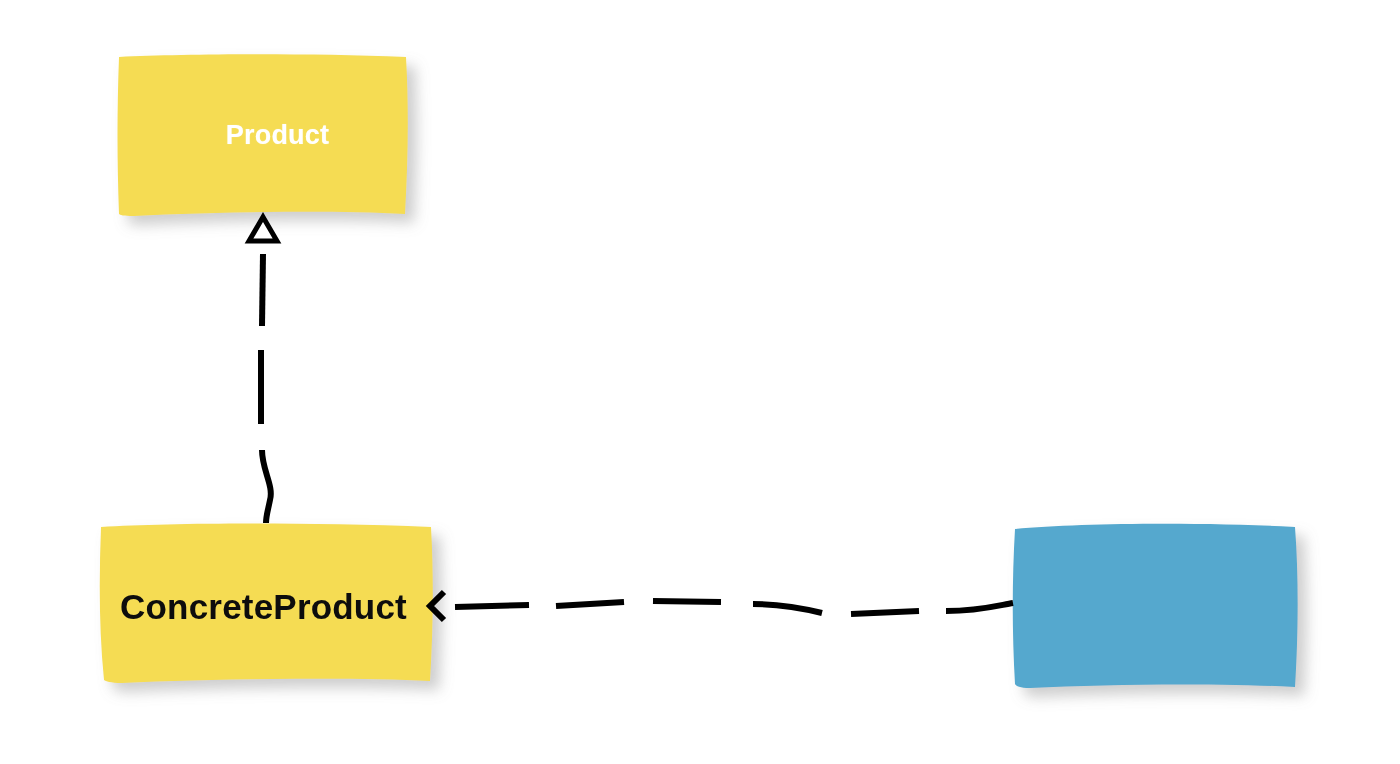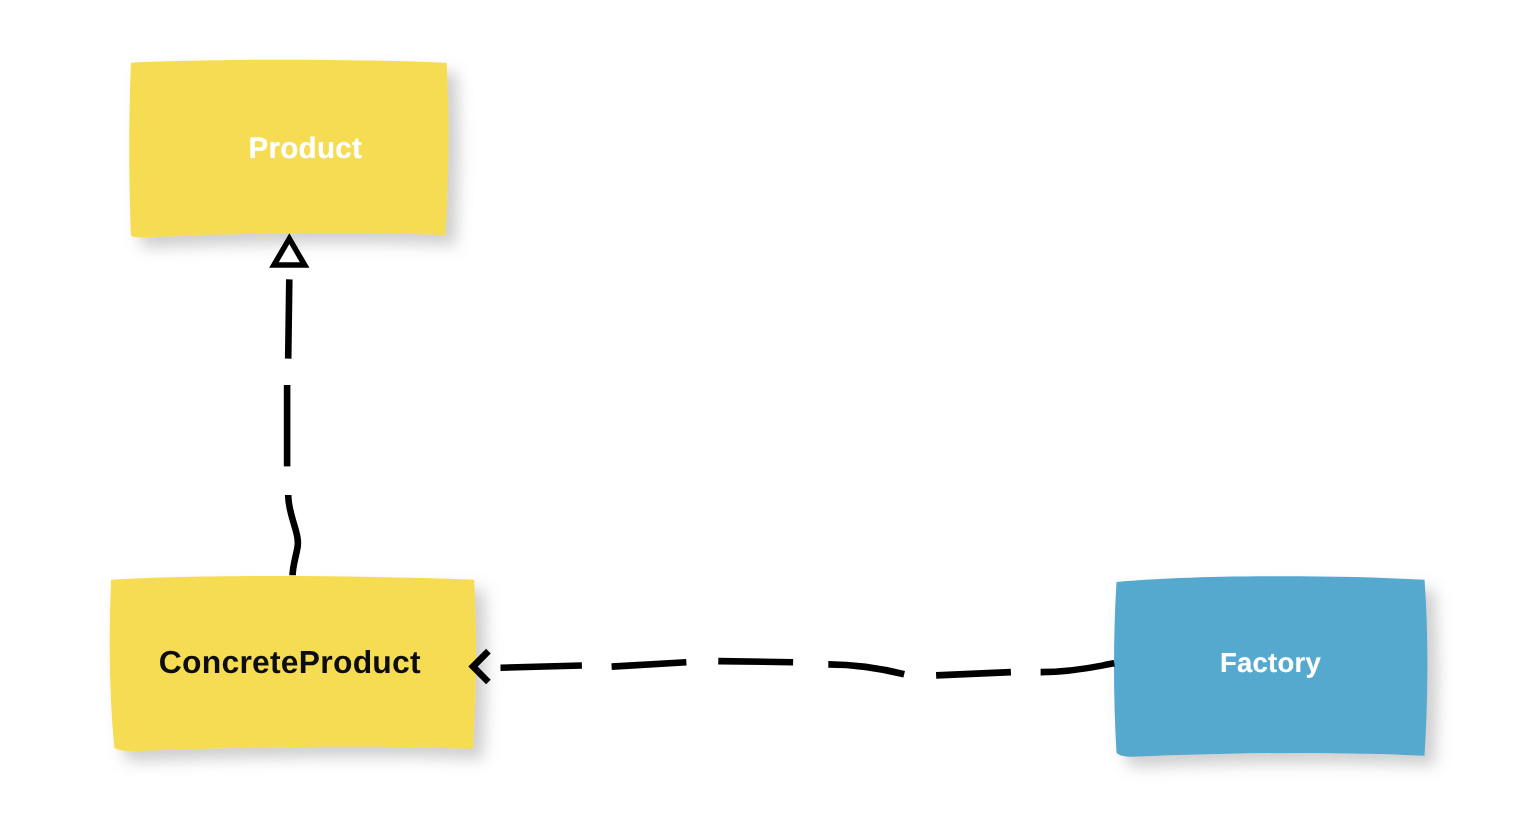--- a/index.html
+++ b/index.html
@@ -41,21 +41,21 @@
     text-align: center;
     font-size: 27px;
     color: #ffffff;
     text-shadow: 0 0 1px rgba(255,255,255,0.55);
   }
   .label-concrete {
     left: 0;
     top: 587px;
     width: 527px;
     text-align: center;
-    font-size: 29px;
+    font-size: 35px;
     color: #0d0d0d;
   }
   .label-factory {
     left: 1013px;
     top: 589px;
     width: 284px;
     text-align: center;
     font-size: 25px;
     color: #ffffff;
     text-shadow: 0 0 1px rgba(255,255,255,0.5);
@@ -104,15 +104,14 @@
       <path d="M653,601 L721,602" stroke="#000000" stroke-width="6" stroke-linecap="butt" fill="none"></path>
       <path d="M753,604 C785,604 810,610 822,613" stroke="#000000" stroke-width="6" stroke-linecap="butt" fill="none"></path>
       <path d="M851,614 L919,611" stroke="#000000" stroke-width="6" stroke-linecap="butt" fill="none"></path>
       <path d="M946,611 C980,611 1000,605 1013,603" stroke="#000000" stroke-width="6" stroke-linecap="butt" fill="none"></path>
       <path d="M444,592 L430,606 L444,620" fill="none" stroke="#000000" stroke-width="6" stroke-linecap="butt" stroke-linejoin="miter"></path>
     </g>
   </svg>
 
   <div class="node-label label-product">Product</div>
   <div class="node-label label-concrete">ConcreteProduct</div>
-  <div class="node-label label-factory">Factory</div>
 
 </div>
 
 </body></html>

